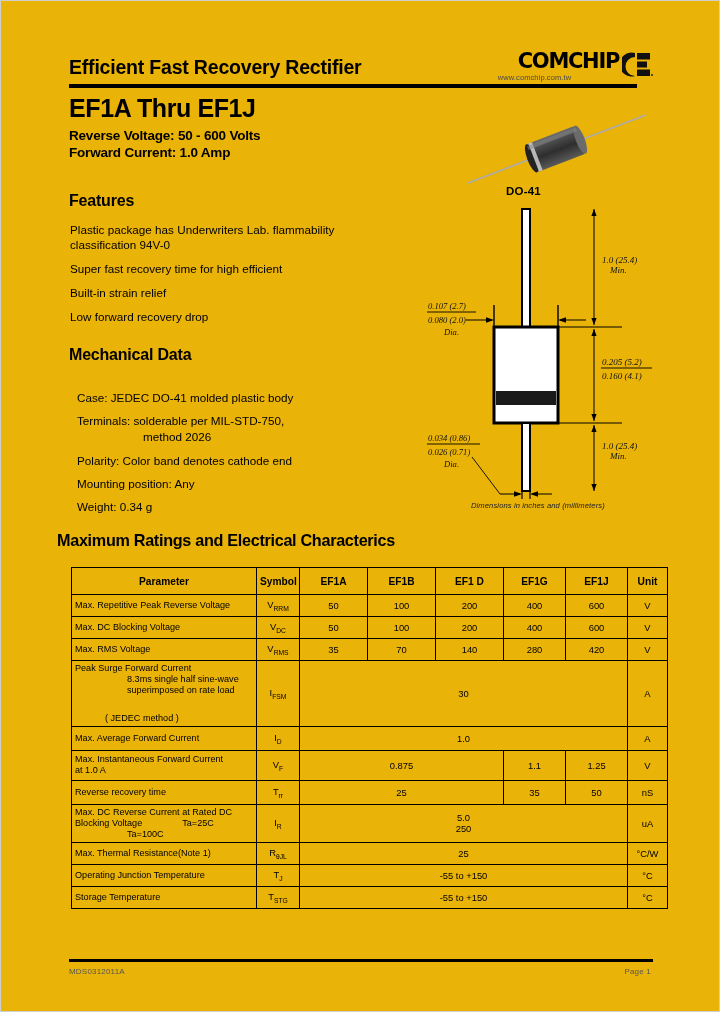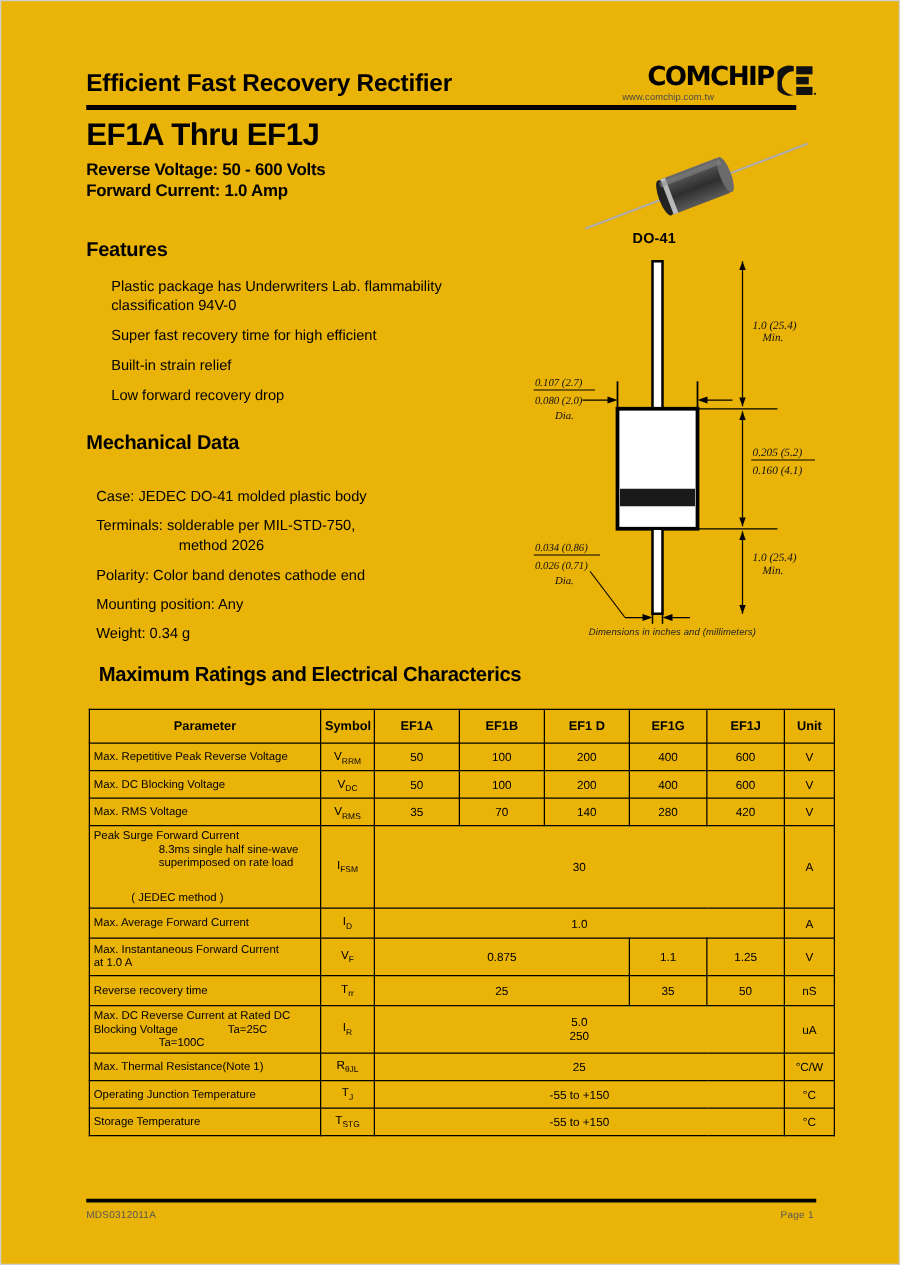--- a/index.html
+++ b/index.html
@@ -92,21 +92,21 @@
     position: absolute;
     font-size: 16px;
     font-weight: bold;
     letter-spacing: -0.2px;
   }
   #features-head { left: 68px; top: 191px; }
   #mech-head     { left: 68px; top: 345px; }
 
   .bullets {
     position: absolute;
-    left: 88px;
+    left: 69px;
     top: 222px;
     width: 300px;
     font-size: 11.7px;
     line-height: 1.28;
   }
   .bullets .item { margin-bottom: 9px; }
   .bullets .item:last-child { margin-bottom: 0; }
 
   .mech-list {
     position: absolute;
@@ -150,21 +150,21 @@
     top: 500px;
     font-size: 7.6px;
     font-style: italic;
     color: #222;
     letter-spacing: 0.1px;
   }
 
   
   #ratings-head {
     position: absolute;
-    left: 78px;
+    left: 56px;
     top: 530px;
     font-size: 16.2px;
     font-weight: bold;
     letter-spacing: -0.3px;
   }
 
   table.ratings {
     position: absolute;
     left: 70px;
     top: 566px;

